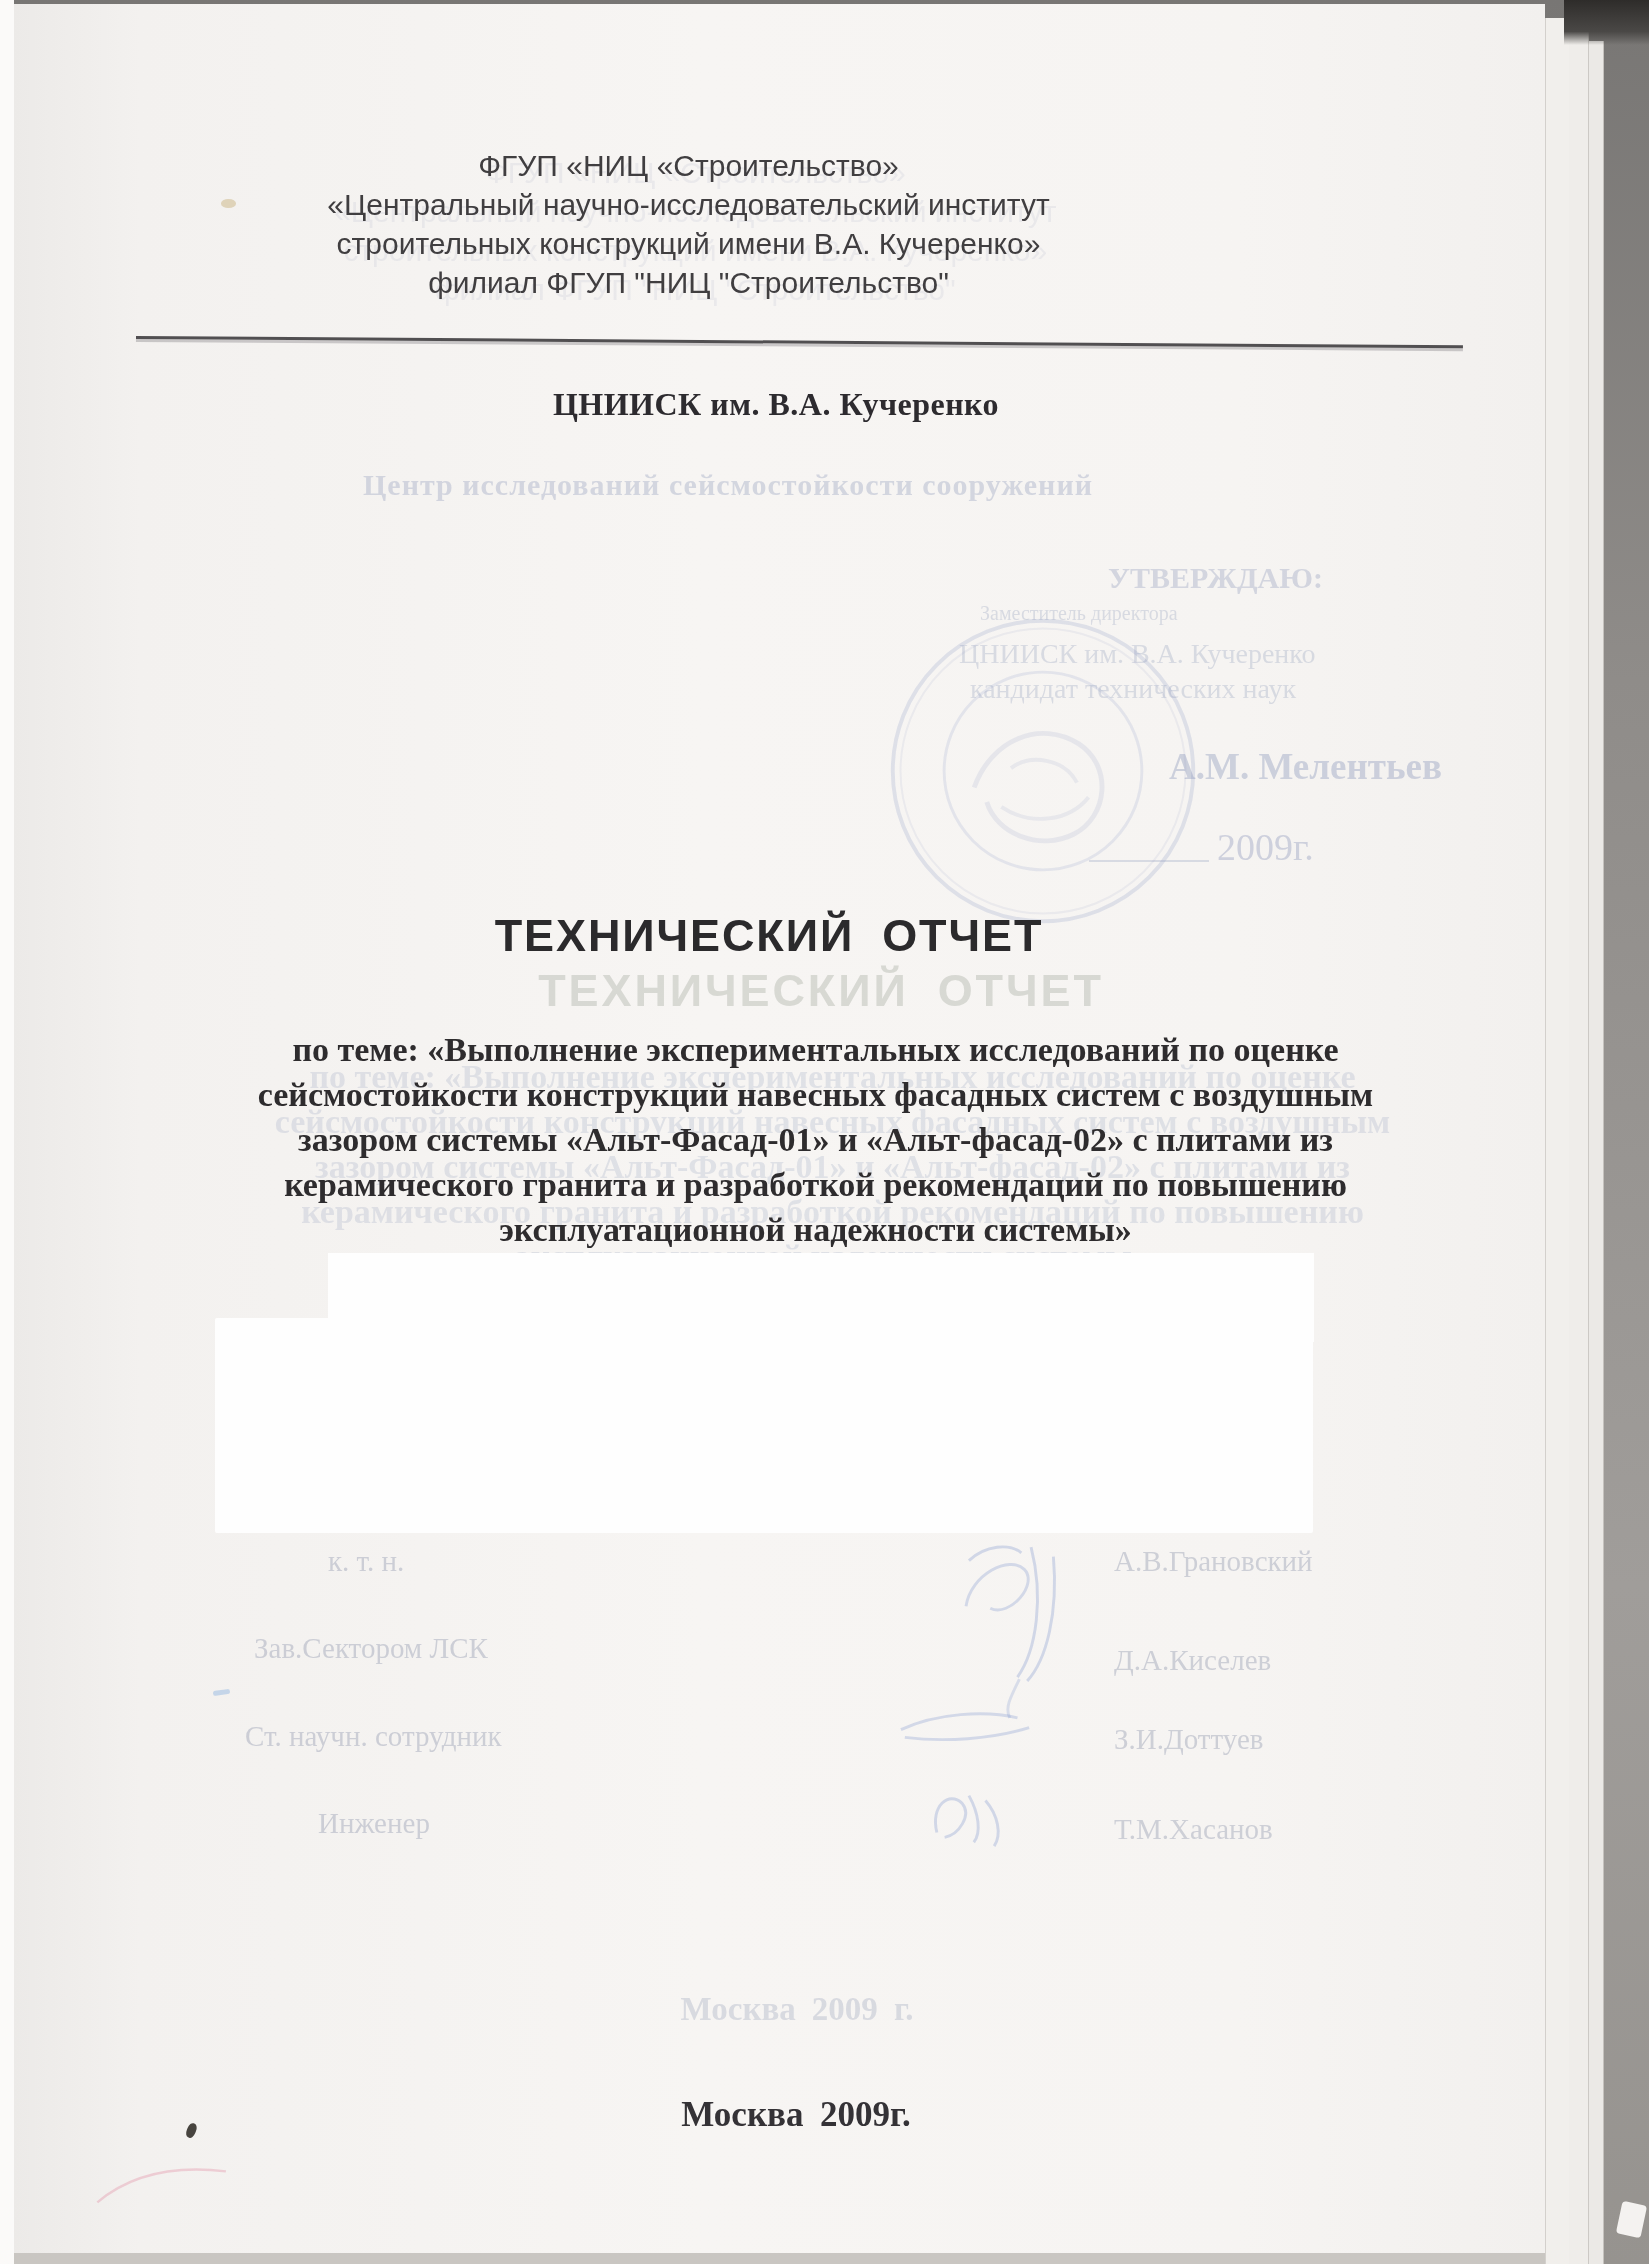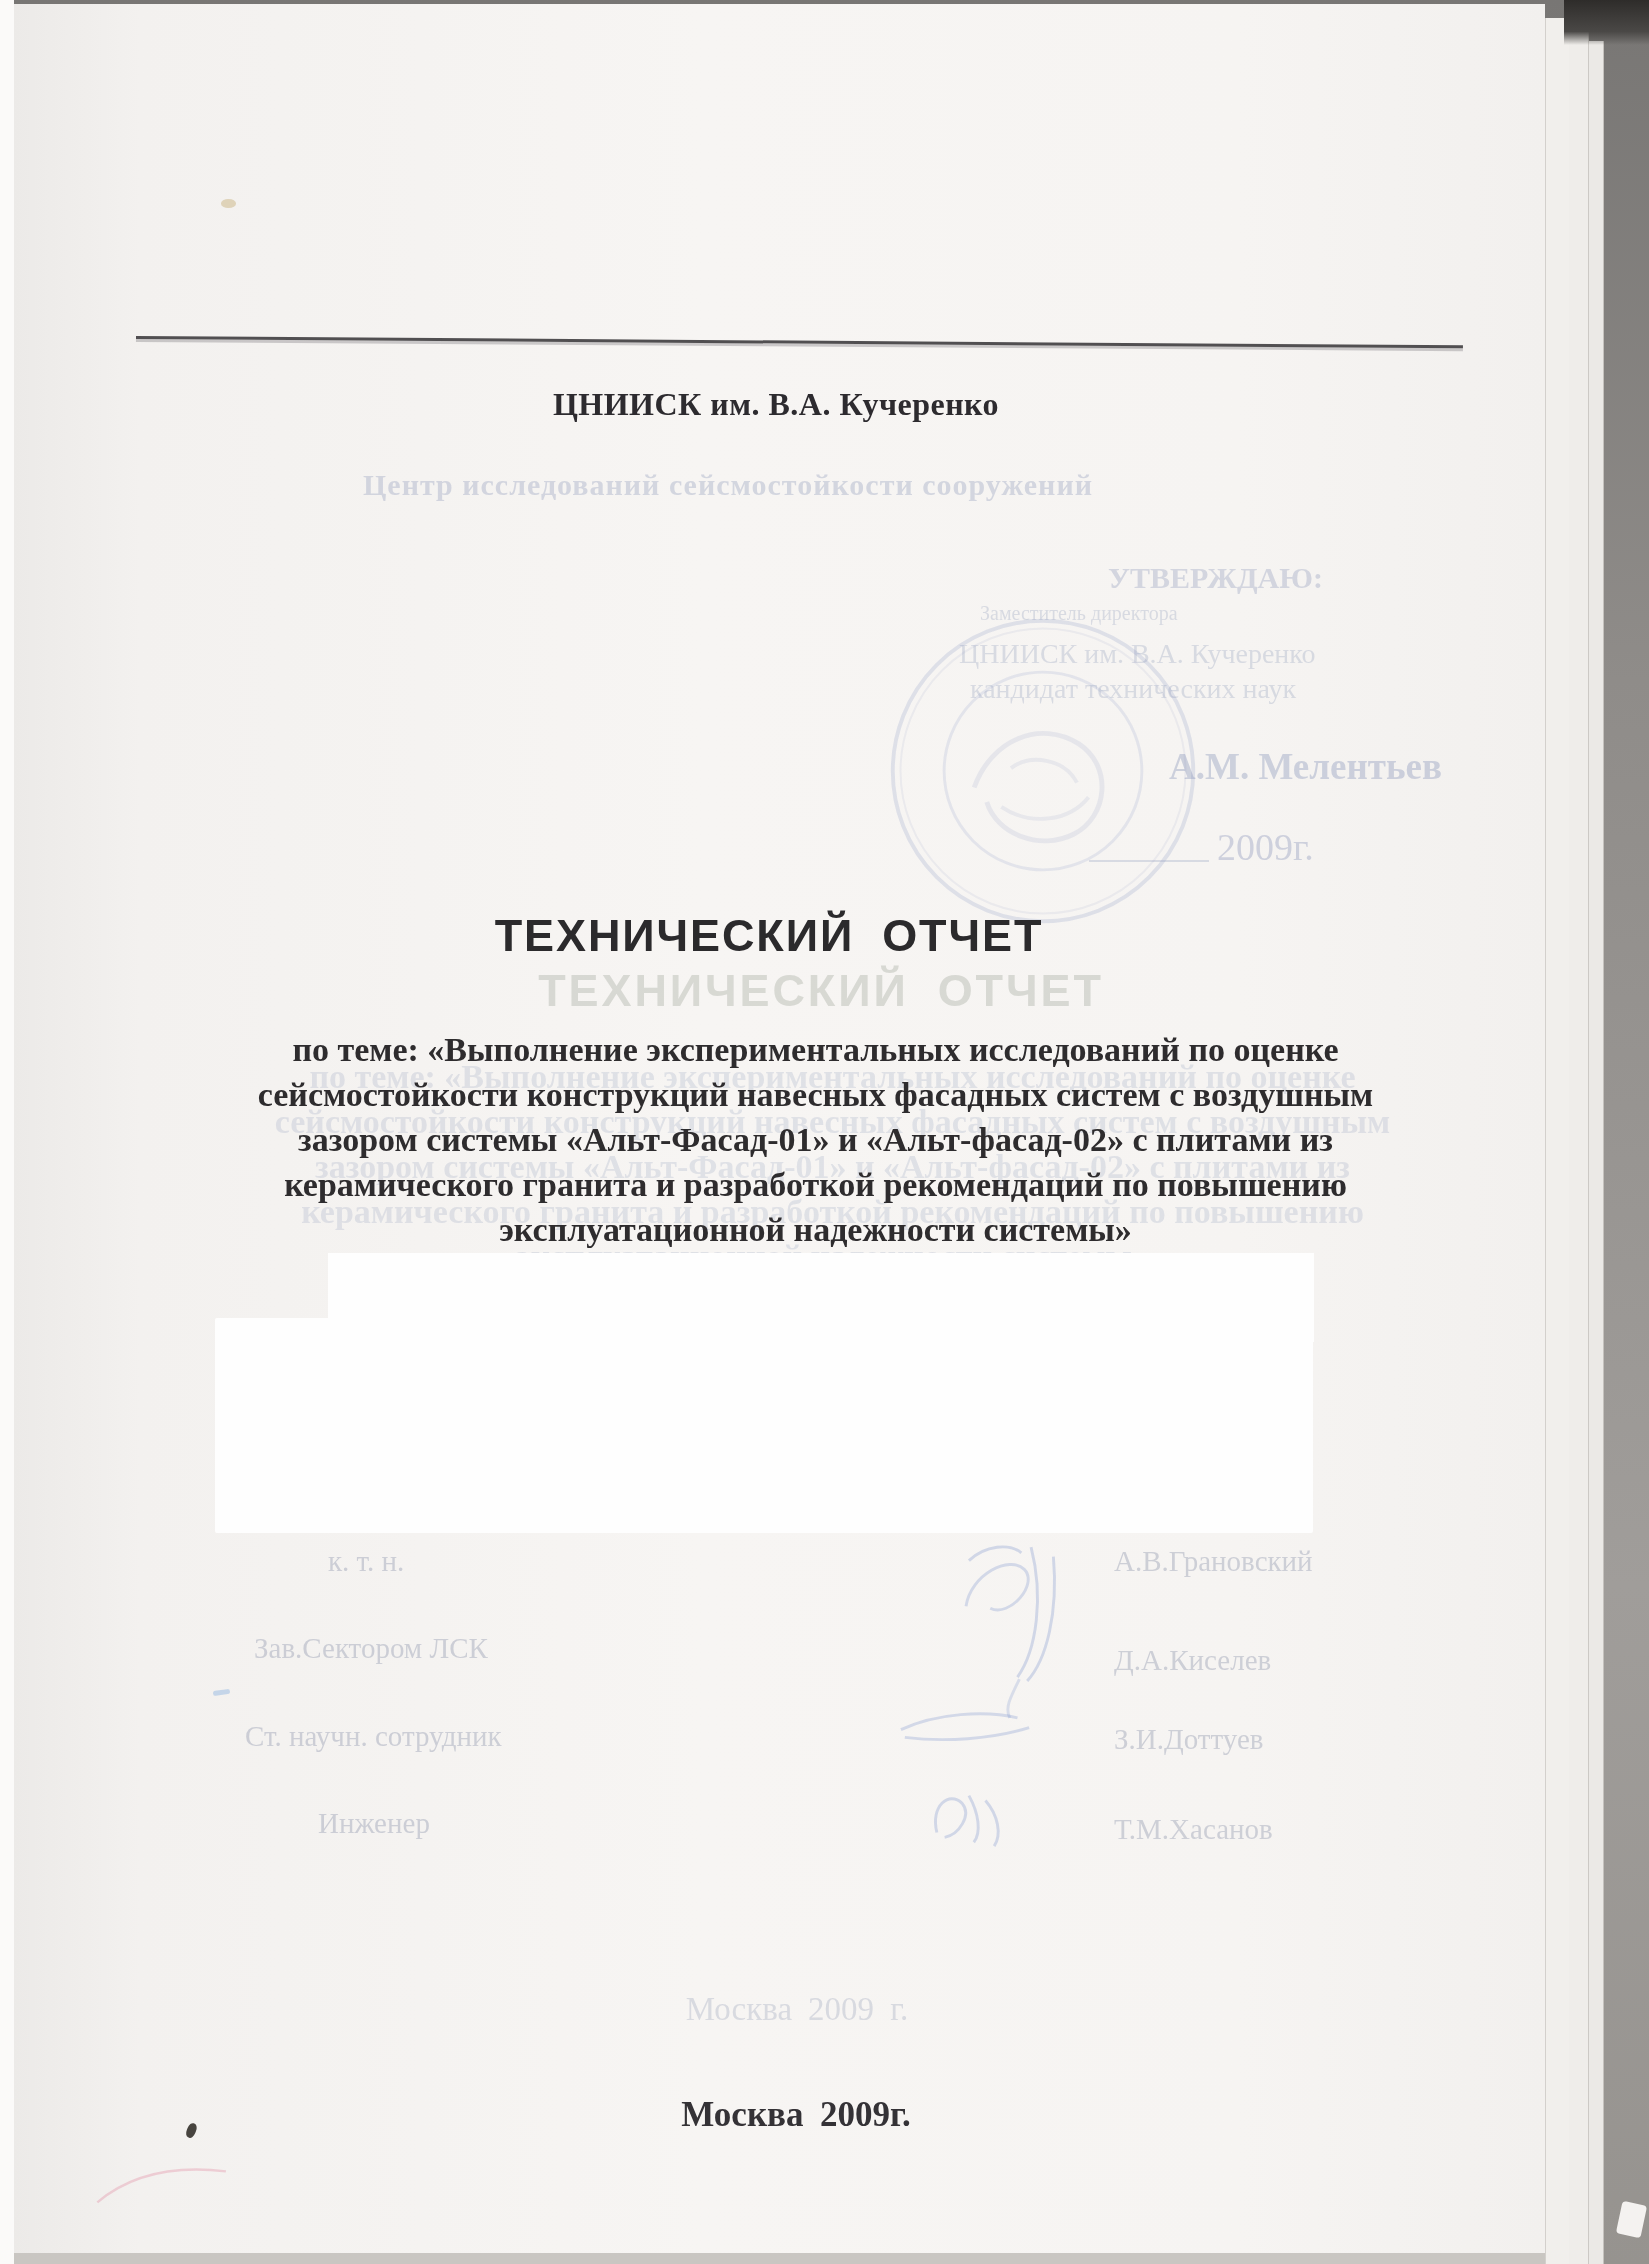--- a/index.html
+++ b/index.html
@@ -65,21 +65,21 @@
     position:absolute;left:336px;top:965px;width:970px;text-align:center;
     font-family:"Liberation Sans",sans-serif;font-weight:bold;font-size:45px;
     color:rgba(165,170,160,0.38);letter-spacing:2.9px;word-spacing:13.6px;
   }
   .ghost-theme{
     position:absolute;left:192px;top:1054px;width:1281px;text-align:center;
     font-weight:bold;font-size:34px;line-height:45px;color:rgba(132,146,180,0.20);
   }
   .ghost-city{
     position:absolute;left:312px;top:1991px;width:970px;text-align:center;
-    font-weight:normal;font-size:33px;color:rgba(136,146,176,0.28);word-spacing:7.8px;
+    font-weight:bold;font-size:33px;color:rgba(136,146,176,0.28);word-spacing:7.8px;
   }
   
   .sig-role,.sig-name{position:absolute;font-size:29px;color:rgba(148,155,176,0.42);}
   .sig-name{left:1114px;}
   
   .patch{position:absolute;background:#fefefe;}
   .patch-top{left:328px;top:1253px;width:986px;height:89px;}
   .patch-main{left:215px;top:1318px;width:1098px;height:215px;border-radius:1.9px;}
   
   .speck-ink{position:absolute;left:187px;top:2123px;width:8.7px;height:14.6px;background:#47443f;border-radius:45%;transform:rotate(22deg);}
@@ -123,20 +123,26 @@
   <div class="ghost-theme">
     <div>по теме: «Выполнение  экспериментальных исследований по оценке</div>
     <div>сейсмостойкости конструкций  навесных фасадных систем с воздушным</div>
     <div>зазором  системы «Альт-Фасад-01» и «Альт-фасад-02» с плитами из</div>
     <div>керамического гранита и разработкой рекомендаций по повышению</div>
     <div>эксплуатационной надежности системы»</div>
   </div>
 
   <div class="ghost-city">Москва  2009 г.</div>
 
+  <div class="hdr">
+    <div>ФГУП «НИЦ «Строительство»</div>
+    <div>«Центральный научно-исследовательский институт</div>
+    <div>строительных конструкций имени В.А. Кучеренко»</div>
+    <div>филиал ФГУП "НИЦ "Строительство"</div>
+  </div>
 
   <div class="divider"></div>
 
   <div class="institute">ЦНИИСК им. В.А. Кучеренко</div>
 
   <div class="report-title">ТЕХНИЧЕСКИЙ  ОТЧЕТ</div>
 
   <div class="theme">
     <div>по теме: «Выполнение  экспериментальных исследований по оценке</div>
     <div>сейсмостойкости конструкций  навесных фасадных систем с воздушным</div>

